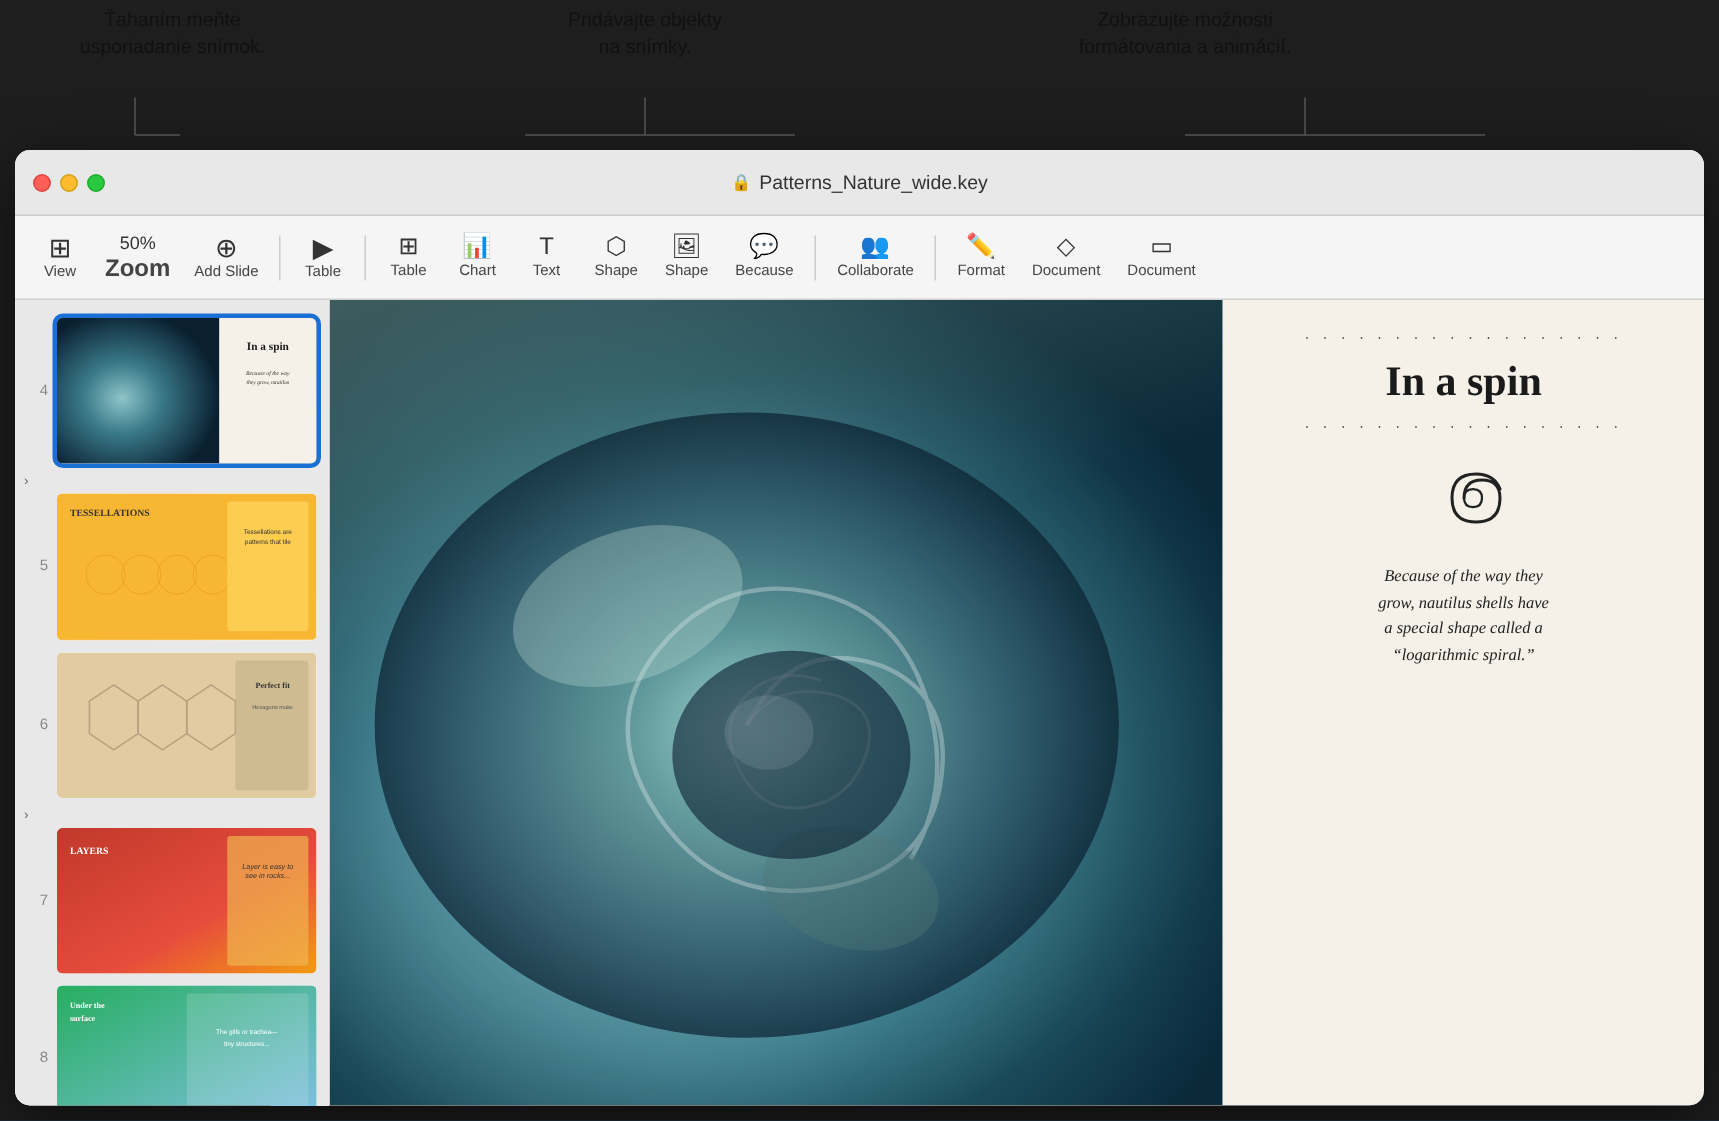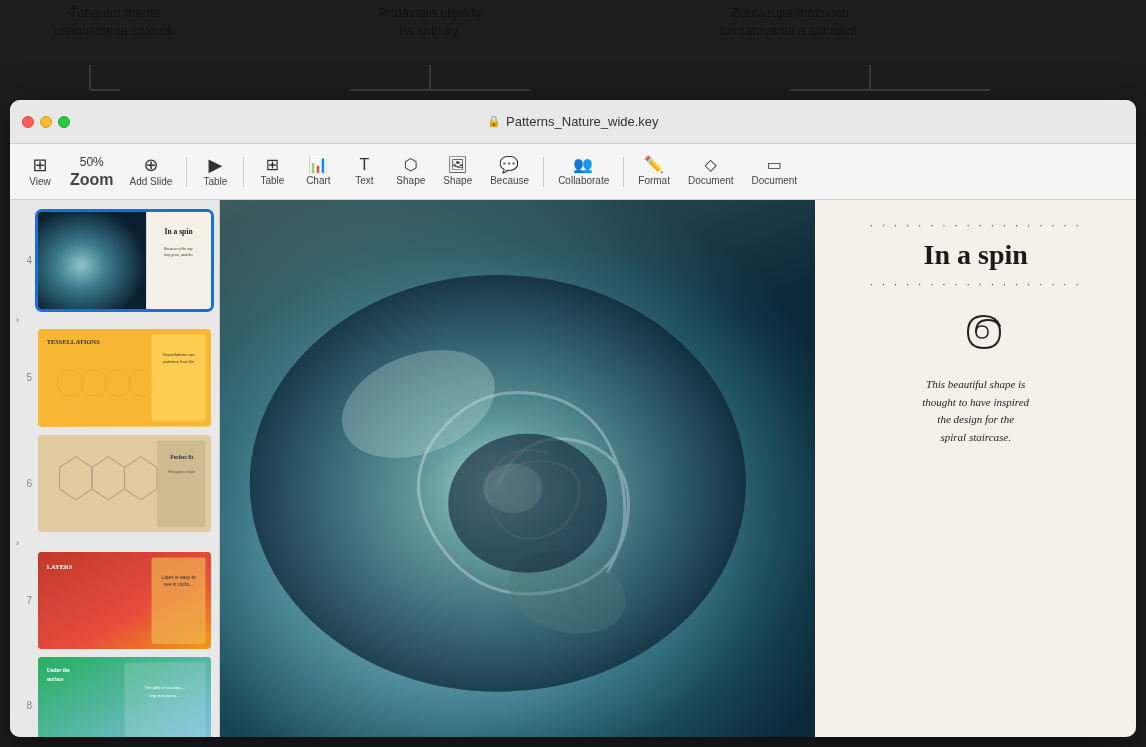--- a/index.html
+++ b/index.html
@@ -587,25 +587,25 @@
             <path d="M30,30 
                      Q30,18 42,18 
                      Q54,18 54,30 
                      Q54,46 38,46 
                      Q22,46 22,30 
                      Q22,14 38,14 
                      Q50,14 54,24" fill="none" stroke="#222" stroke-width="2" stroke-linecap="round"></path>
             <path d="M30,30 Q30,24 36,24 Q42,24 42,30 Q42,36 36,36 Q30,36 30,30" fill="none" stroke="#222" stroke-width="1.5"></path>
           </svg>
 
-          <p class="slide-body-text2">
-            <span style="white-space:pre-line;">This beautiful shape is
-thought to have inspired
-the design for the
-spiral staircase.</span>
+          <p class="slide-body-text">
+            <span style="white-space:pre-line;">Because of the way they
+grow, nautilus shells have
+a special shape called a
+“logarithmic spiral.”</span>
           </p>
         </div>
 
       </div>
     </div>
 
   </div>
 </div>
 
 </body></html>

